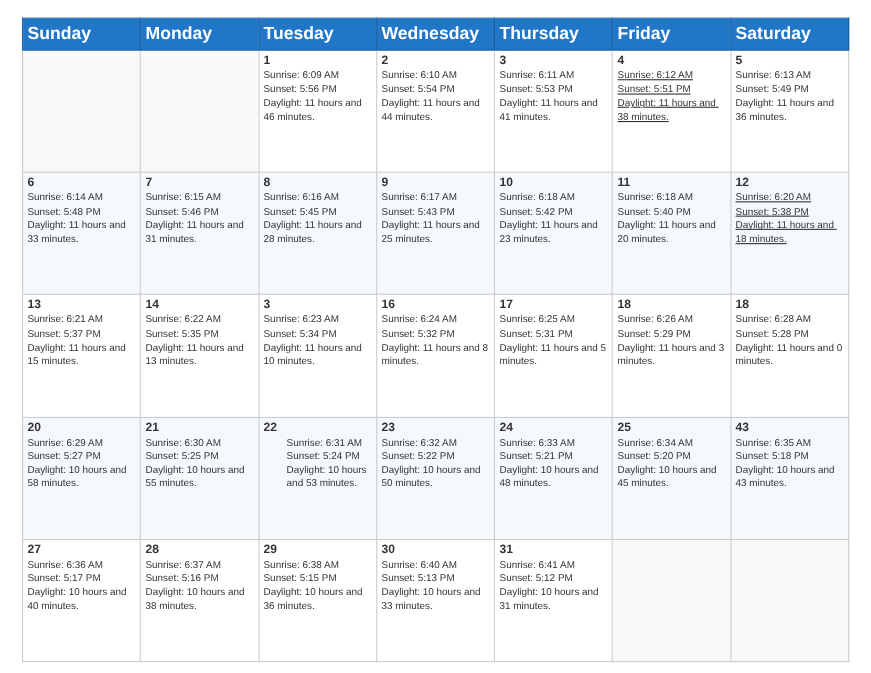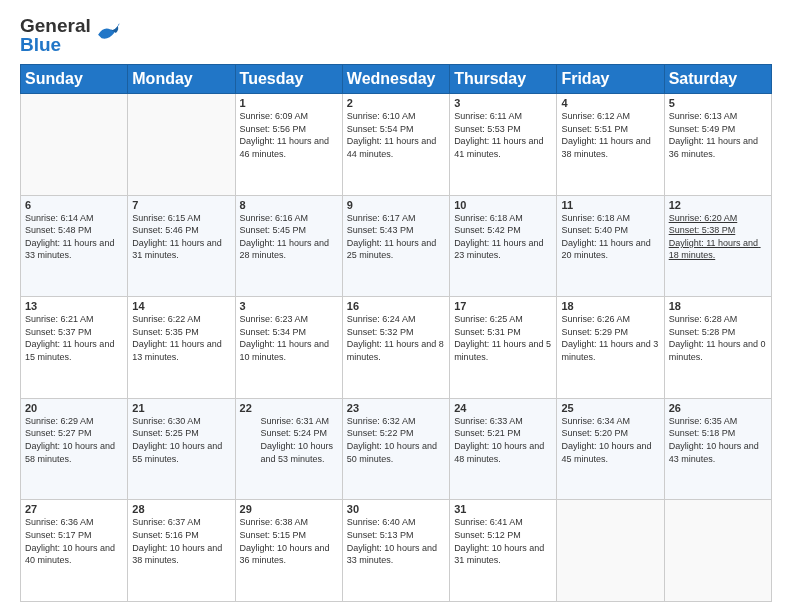--- a/index.html
+++ b/index.html
@@ -83,38 +83,20 @@
       color: #333;
     }
     .empty-cell {
       background: #f9f9f9 !important;
     }
   </style>
 </head>
 <body>
 
 <div class="page">
-  <div class="header">
-    <div class="logo">
-    <div style="display:flex;align-items:center;gap:0px;">
-      <div style="display:flex;flex-direction:column;line-height:1;">
-        <span style="font-size:19px;font-weight:bold;color:#333;font-family:Arial;">General</span>
-        <span style="font-size:19px;font-weight:bold;color:#2176c7;font-family:Arial;">Blue</span>
-      </div>
-      <svg width="28" height="32" viewBox="0 0 28 36" style="margin-left:2px;margin-top:-4px;">
-        <path d="M 4,20 Q 10,10 18,14 Q 22,16 26,10 Q 28,6 28,8 Q 24,14 22,18 Q 16,26 8,24 Z" fill="#2176c7"></path>
-        <path d="M 18,14 Q 22,16 26,10 Q 28,14 24,18 Z" fill="#1a5fa0"></path>
-      </svg>
-    </div>
-  </div>
-    <div class="title-area">
-      <div class="month-title"></div>
-      <div class="location"></div>
-    </div>
-  </div>
 
   <table class="calendar">
     <thead>
       <tr>
       <th>Sunday</th>
           <th>Monday</th>
           <th>Tuesday</th>
           <th>Wednesday</th>
           <th>Thursday</th>
           <th>Friday</th>
@@ -138,21 +120,21 @@
 Daylight: 11 hours and 44 minutes.</div>
           </td>
           <td>
             <span class="day-num">3</span>
             <div class="cell-content" style="white-space: pre-wrap;">Sunrise: 6:11 AM
 Sunset: 5:53 PM
 Daylight: 11 hours and 41 minutes.</div>
           </td>
           <td>
             <span class="day-num">4</span>
-            <div class="cell-content" style="white-space: pre-wrap;">Sunrise: 6:12 AM
+            <div class="cell-content" style="white-space: pre-wrap; text-decoration: underline;">Sunrise: 6:12 AM
 Sunset: 5:51 PM
 Daylight: 11 hours and 38 minutes.</div>
           </td>
           <td>
             <span class="day-num">5</span>
             <div class="cell-content" style="white-space: pre-wrap;">Sunrise: 6:13 AM
 Sunset: 5:49 PM
 Daylight: 11 hours and 36 minutes.</div>
           </td>
         </tr>
@@ -275,21 +257,21 @@
 Sunset: 5:21 PM
 Daylight: 10 hours and 48 minutes.</div>
           </td>
           <td>
             <span class="day-num">25</span>
             <div class="cell-content" style="white-space: pre-wrap;">Sunrise: 6:34 AM
 Sunset: 5:20 PM
 Daylight: 10 hours and 45 minutes.</div>
           </td>
           <td>
-            <span class="day-num">26</span>
+            <span class="day-num">43</span>
             <div class="cell-content" style="white-space: pre-wrap;">Sunrise: 6:35 AM
 Sunset: 5:18 PM
 Daylight: 10 hours and 43 minutes.</div>
           </td>
         </tr>
         <tr>
           <td>
             <span class="day-num">27</span>
             <div class="cell-content" style="white-space: pre-wrap;">Sunrise: 6:36 AM
 Sunset: 5:17 PM

